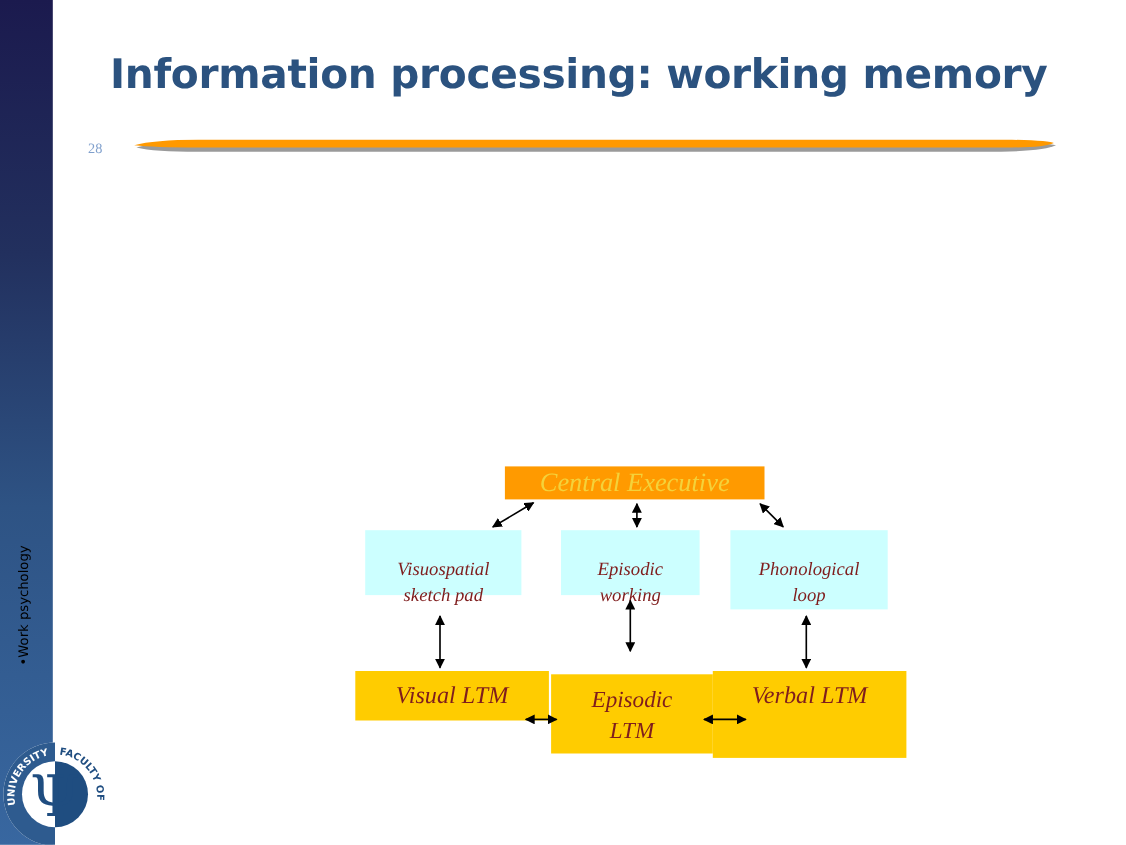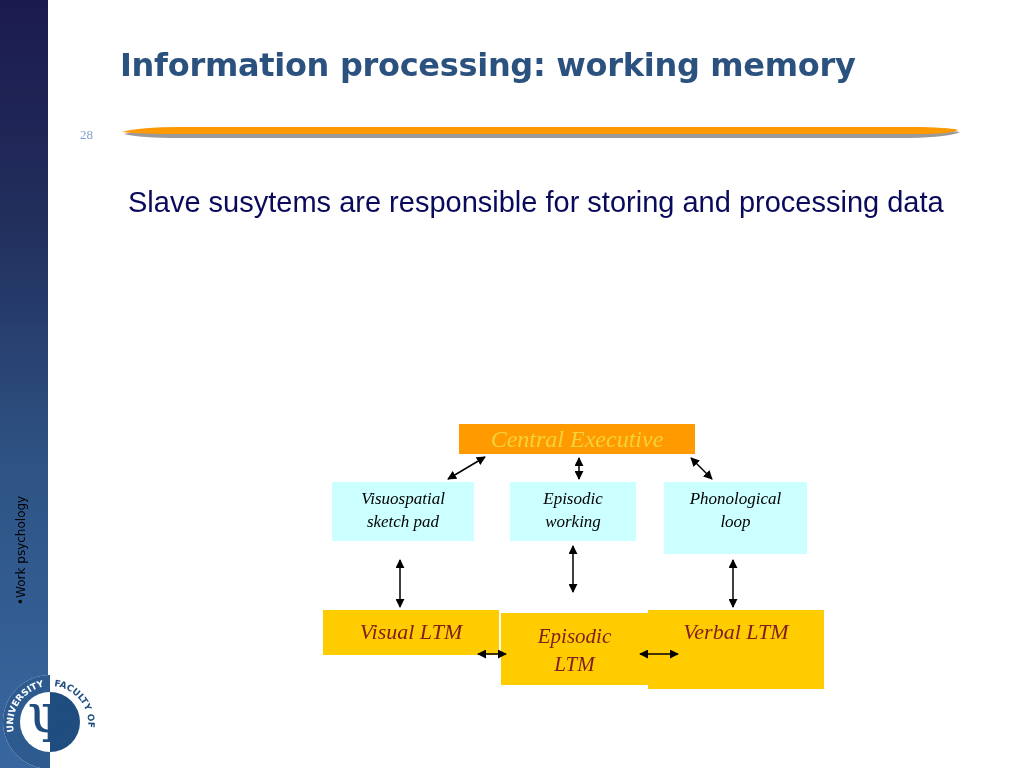--- a/index.html
+++ b/index.html
@@ -15,23 +15,23 @@
   .sidebar-label {
     position: absolute; left: 14px; top: 605px;
     transform: rotate(-90deg); transform-origin: left top;
     font-family: "DejaVu Sans", sans-serif; font-size: 12px; color: #000;
     white-space: nowrap;
   }
   .logo {
     position: absolute; left: 0; top: 672px; width: 100px; height: 96px;
   }
   .title {
-    position: absolute; left: 120px; top: 46px;
+    position: absolute; left: 100px; top: 46px;
     font-family: "DejaVu Sans", sans-serif; font-weight: bold;
-    font-size: 32px; color: #2b527f; letter-spacing: -0.3px;
+    font-size: 37px; color: #2b527f; letter-spacing: -0.3px;
     white-space: nowrap;
     text-align: center;
   }
   .slide-number {
     position: absolute; left: 80px; top: 127px;
     font-family: "Liberation Serif", serif; font-size: 13px; color: #7f9fcc;
   }
   .rule { position: absolute; left: 120px; top: 124px; width: 842px; height: 18px; }
   .bullets {
     position: absolute; left: 128px; top: 182px; width: 820px;
@@ -39,22 +39,22 @@
   }
   .bullet { padding-left: 36px; text-indent: -36px; margin-bottom: 35px; }
 
   .box { position: absolute; box-sizing: border-box; text-align: center;
          font-family: "Liberation Serif", serif; font-style: italic; }
   .ce {
     left: 459px; top: 424px; width: 236px; height: 30px;
     background: #ff9a00; color: #f4d23a; font-size: 24px; line-height: 30px;
   }
   .sub {
-    background: #ccffff; color: #000000; font-size: 17px; line-height: 23px;
-    padding-top: 5px;
+    background: #ccffff; color: #7f1d1d; font-size: 17px; line-height: 23px;
+    padding-top: 24px;
   }
   .vs { left: 332px; top: 482px; width: 142px; height: 59px; }
   .eb { left: 510px; top: 482px; width: 126px; height: 59px; }
   .pl { left: 664px; top: 482px; width: 143px; height: 72px; }
 
   .ltm { background: #ffcc00; color: #7f1d1d; font-size: 22px; line-height: 28px; text-align: center; }
   .vltm { left: 323px; top: 610px; width: 176px; height: 45px; padding-top: 8px; }
   .eltm { left: 501px; top: 613px; width: 147px; height: 72px; padding-top: 9px; font-size: 21px; }
   .verb { left: 648px; top: 610px; width: 176px; height: 79px; padding-top: 8px; }
 
@@ -88,21 +88,20 @@
 
 <div class="title">Information processing: working memory</div>
 <div class="slide-number">28</div>
 
 <svg class="rule" viewBox="0 0 842 18" preserveAspectRatio="none">
   <path d="M 4 10 Q 20 6 60 6 L 790 6 Q 830 6 840 8 Q 830 13 790 14 L 60 14 Q 20 14 4 10 Z" fill="#9a9a9a"></path>
   <path d="M 2 8 Q 20 3 60 3 L 800 3 Q 835 4 838 6 Q 830 10 800 10 L 60 10 Q 20 10 2 8 Z" fill="#ff9900"></path>
 </svg>
 
 <div class="bullets">
-  <div class="bullet">Slave susytems are responsible for storing and processing data</div>
 </div>
 
 <div class="box ce">Central Executive</div>
 
 <div class="box sub vs">
   <div>Visuospatial</div>
   <div>sketch pad</div>
 </div>
 <div class="box sub eb">
   <div>Episodic</div>

